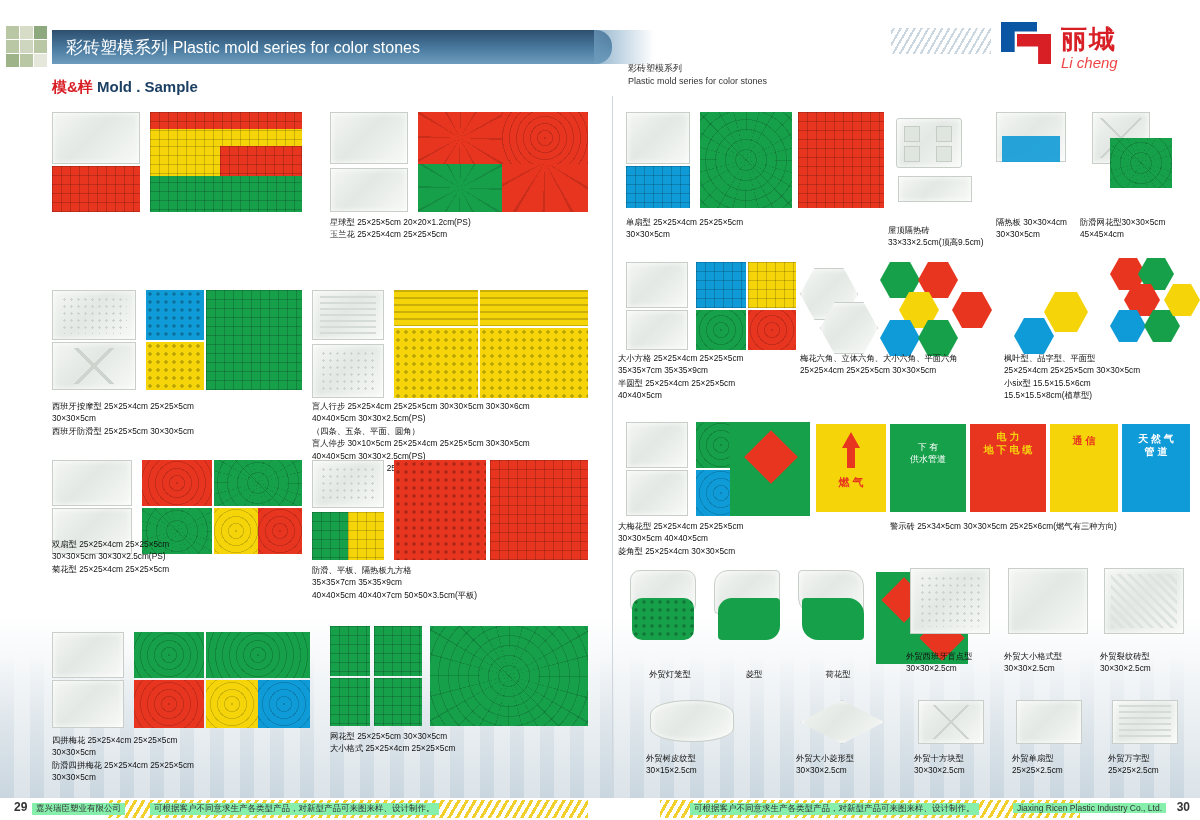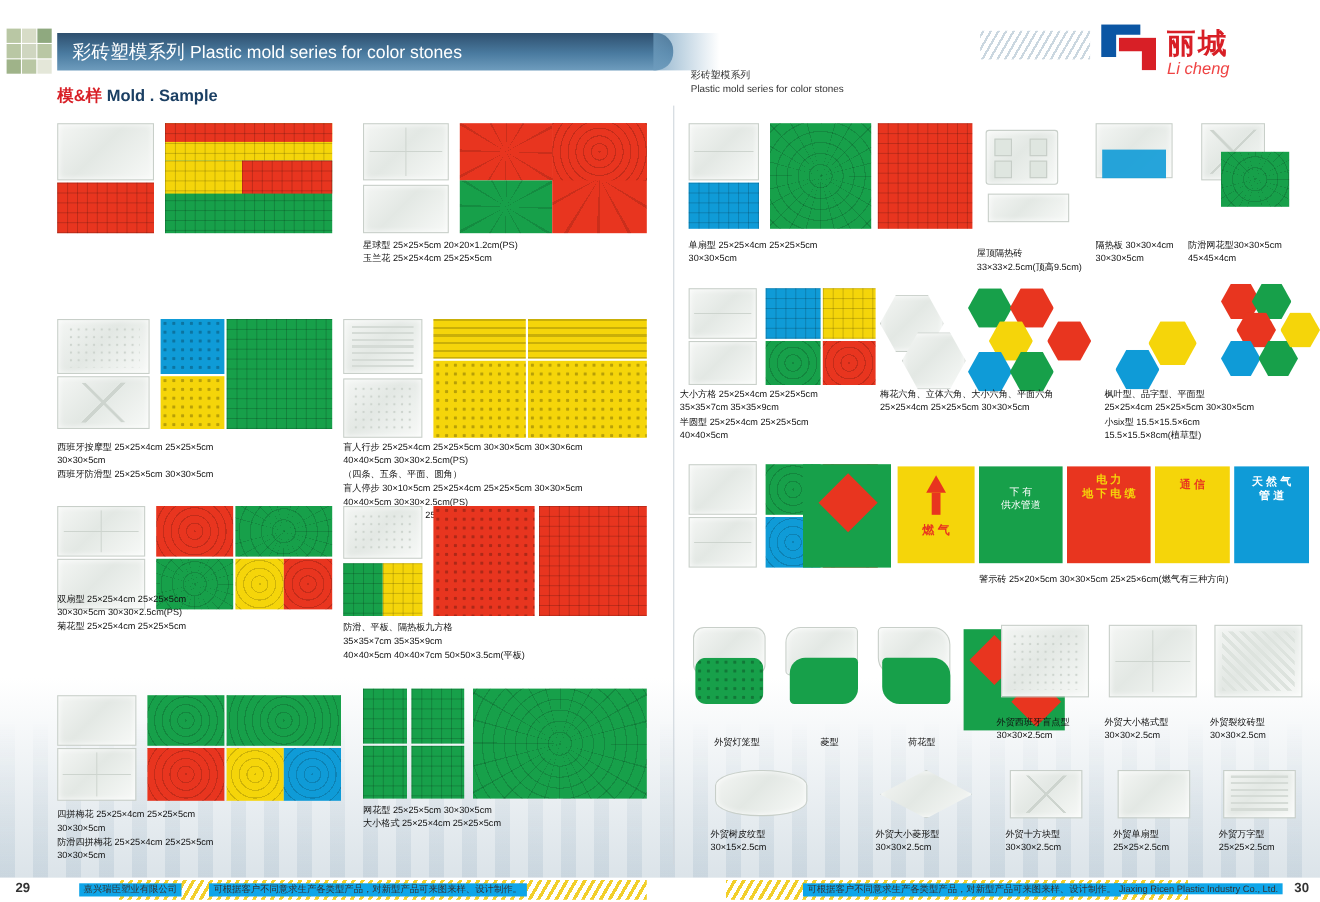--- a/index.html
+++ b/index.html
@@ -70,21 +70,21 @@
   .sub-title .en{color:#1b3f63;font-weight:bold;}
 
   .vsep{position:absolute;left:612px;top:96px;width:1px;height:690px;background:#cfd6dd;}
 
   
   .footer{position:absolute;left:0;bottom:0;width:100%;height:22px;background:#fff;}
   .footer .band{position:absolute;left:108px;top:2px;width:480px;height:18px;
      background:repeating-linear-gradient(-60deg,#f2cf2a 0 3px,#ffffff 3px 7px);}
   .footer .band2{position:absolute;left:660px;top:2px;width:420px;height:18px;
      background:repeating-linear-gradient(-60deg,#f2cf2a 0 3px,#ffffff 3px 7px);}
-  .footer .txt{position:absolute;top:5px;font-size:8.5px;color:#333;background:#0ea5e9;padding:0 4px;margin-left:40px;}
+  .footer .txt{position:absolute;top:5px;font-size:8.5px;color:#333;background:#86efac;padding:0 4px;}
   .pgnum{position:absolute;top:2px;font-size:12px;font-weight:bold;color:#333;}
 
   
   .item{position:absolute;}
   .cap{font-size:8.3px;color:#111;line-height:1.5;white-space:pre-line;}
 
   
   .mold{
     background:linear-gradient(135deg,#f4f6f4 0%,#e3e8e4 45%,#f7f9f7 100%);
     border:1px solid #c8cfc9;box-sizing:border-box;position:absolute;
@@ -346,20 +346,23 @@
 小six型 15.5×15.5×6cm
 15.5×15.5×8cm(植草型)</div>
 
   <div class="item" style="left:626px;top:422px;width:172px;height:94px;">
     <div class="mold web" style="left:0;top:0;width:62px;height:46px;"></div>
     <div class="mold grid2" style="left:0;top:48px;width:62px;height:46px;"></div>
     <div class="t green radial" style="left:70px;top:0;width:50px;height:46px;"></div>
     <div class="t blue radial" style="left:70px;top:48px;width:50px;height:46px;"></div>
     <div class="t red radial" style="left:122px;top:0;width:50px;height:94px;"></div>
   </div>
+  <div class="cap" style="position:absolute;left:618px;top:520px;width:180px;">大梅花型 25×25×4cm  25×25×5cm
+30×30×5cm  40×40×5cm
+菱角型 25×25×4cm  30×30×5cm</div>
 
   <div class="item" style="left:700px;top:422px;width:110px;height:94px;">
     <div class="t green" style="left:30px;top:0;width:80px;height:94px;"></div>
     <div class="t red dia" style="left:52px;top:16px;width:38px;height:38px;"></div>
   </div>
 
   <div class="item" style="left:816px;top:424px;width:70px;height:88px;">
     <div class="t yellow" style="left:0;top:0;width:70px;height:88px;"></div>
     <div style="position:absolute;left:26px;top:8px;width:0;height:0;border-left:9px solid transparent;border-right:9px solid transparent;border-bottom:16px solid #e8351f;"></div>
     <div style="position:absolute;left:31px;top:24px;width:8px;height:20px;background:#e8351f;"></div>
@@ -372,21 +375,21 @@
 供水管道</div>
     <div class="t red" style="left:80px;top:0;width:76px;height:88px;"></div>
     <div style="position:absolute;left:84px;top:6px;width:68px;font-size:10px;color:#f5d50a;text-align:center;line-height:1.3;white-space:pre-line;font-weight:bold;">电 力
 地 下 电 缆</div>
     <div class="t yellow" style="left:160px;top:0;width:68px;height:88px;"></div>
     <div style="position:absolute;left:164px;top:10px;width:60px;font-size:10px;color:#e8351f;text-align:center;font-weight:bold;">通 信</div>
     <div class="t blue" style="left:232px;top:0;width:68px;height:88px;"></div>
     <div style="position:absolute;left:234px;top:8px;width:64px;font-size:10px;color:#fff;text-align:center;line-height:1.3;white-space:pre-line;font-weight:bold;">天 然 气
 管 道</div>
   </div>
-  <div class="cap" style="position:absolute;left:890px;top:520px;width:300px;">警示砖 25×20×5cm  30×30×5cm  25×25×6cm(燃气有三种方向)</div>
+  <div class="cap" style="position:absolute;left:890px;top:520px;width:300px;">警示砖 25×34×5cm  30×30×5cm  25×25×6cm(燃气有三种方向)</div>
 
   <div class="item" style="left:630px;top:570px;width:80px;height:70px;">
     <div class="mold" style="left:0;top:0;width:66px;height:44px;border-radius:10px;"></div>
     <div class="t green dot" style="left:2px;top:28px;width:62px;height:42px;border-radius:10px;"></div>
   </div>
   <div class="cap" style="position:absolute;left:630px;top:668px;width:80px;text-align:center;">外贸灯笼型</div>
 
   <div class="item" style="left:714px;top:570px;width:80px;height:70px;">
     <div class="mold" style="left:0;top:0;width:66px;height:44px;border-radius:14px 4px 14px 4px;"></div>
     <div class="t green" style="left:4px;top:28px;width:62px;height:42px;border-radius:14px 4px 14px 4px;"></div>

